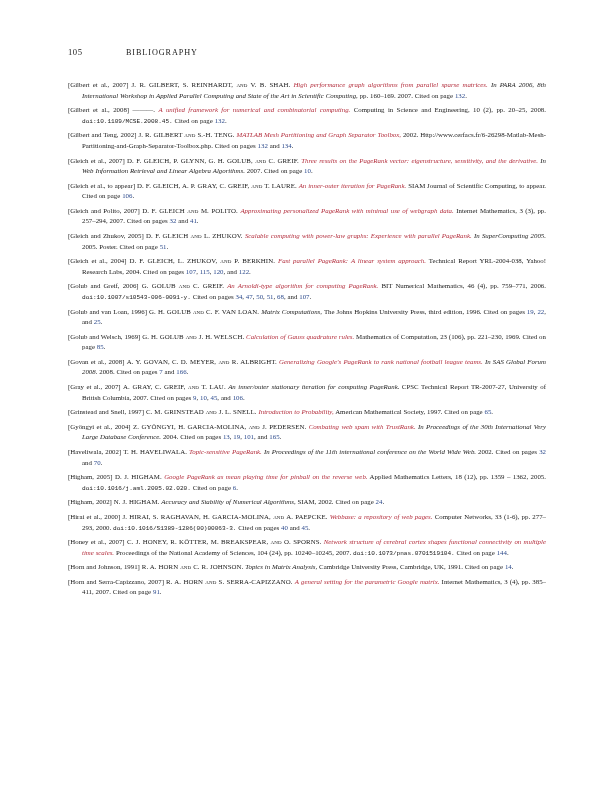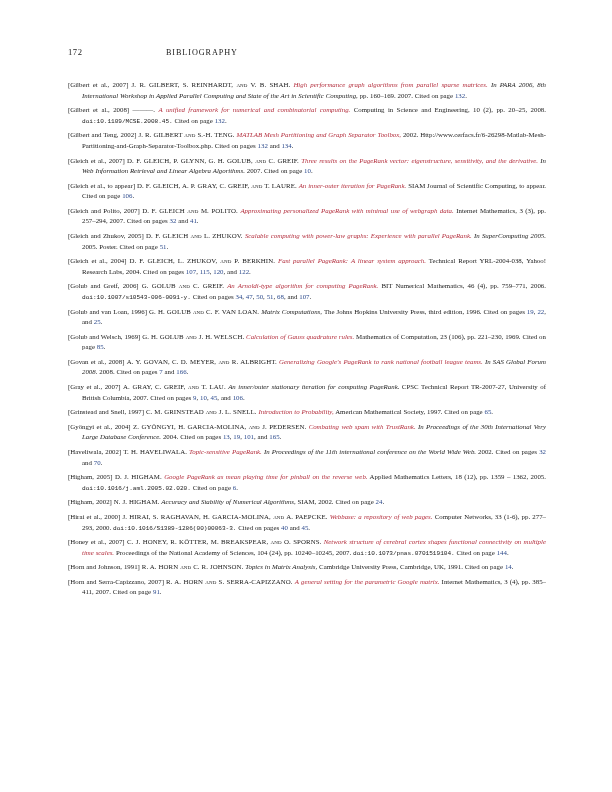--- a/index.html
+++ b/index.html
@@ -37,21 +37,20 @@
     font-weight: normal;
     font-size: 8.6px;
     letter-spacing: 0.06em;
     width: 58px;
     display: inline-block;
   }
   .head-title {
     font-variant: small-caps;
     font-size: 8.2px;
     letter-spacing: 0.11em;
-    margin-left: 40px;
   }
 
   .biblist {
     position: absolute;
     left: 68px;
     top: 80px;
     width: 478px;
   }
 
   .entry {
@@ -95,21 +94,21 @@
     font-size: 6.1px;
     letter-spacing: -0.005em;
   }
 </style>
 </head>
 <body>
 
 <div class="page">
 
   <div class="running-head">
-    <span class="folio">172</span>
+    <span class="folio">105</span>
     <span class="head-title">BIBLIOGRAPHY</span>
   </div>
 
   <div class="biblist" id="biblist">
       <p class="entry"><span class="key">[Gilbert et al., 2007]</span> <span class="au">J. R. GILBERT, S. REINHARDT, and V. B. SHAH.</span> <span class="ti">High performance graph algorithms from parallel sparse matrices.</span> <span class="jr">In PARA 2006, 8th International Workshop in Applied Parallel Computing and State of the Art in Scientific Computing,</span><span> pp. 160–169. 2007. Cited on page </span><span class="pg">132</span>.</p>
       <p class="entry"><span class="key">[Gilbert et al., 2008]</span> <span class="au">———.</span> <span class="ti">A unified framework for numerical and combinatorial computing.</span> <span>Computing in Science and Engineering, 10 (2), pp. 20–25, 2008.</span> <span class="mono">doi:10.1109/MCSE.2008.45.</span><span> Cited on page </span><span class="pg">132</span>.</p>
       <p class="entry"><span class="key">[Gilbert and Teng, 2002]</span> <span class="au">J. R. GILBERT and S.-H. TENG.</span> <span class="ti">MATLAB Mesh Partitioning and Graph Separator Toolbox,</span> <span>2002. Http://www.cerfacs.fr/6-26298-Matlab-Mesh-Partitioning-and-Graph-Separator-Toolbox.php.</span><span> Cited on pages </span><span class="pg">132</span> and <span class="pg">134</span>.</p>
       <p class="entry"><span class="key">[Gleich et al., 2007]</span> <span class="au">D. F. GLEICH, P. GLYNN, G. H. GOLUB, and C. GREIF.</span> <span class="ti">Three results on the PageRank vector: eigenstructure, sensitivity, and the derivative.</span> <span class="jr">In Web Information Retrieval and Linear Algebra Algorithms.</span><span> 2007. Cited on page </span><span class="pg">10</span>.</p>
       <p class="entry"><span class="key">[Gleich et al., to appear]</span> <span class="au">D. F. GLEICH, A. P. GRAY, C. GREIF, and T. LAURE.</span> <span class="ti">An inner-outer iteration for PageRank.</span> <span>SIAM Journal of Scientific Computing, to appear.</span><span> Cited on page </span><span class="pg">106</span>.</p>
       <p class="entry"><span class="key">[Gleich and Polito, 2007]</span> <span class="au">D. F. GLEICH and M. POLITO.</span> <span class="ti">Approximating personalized PageRank with minimal use of webgraph data.</span> <span>Internet Mathematics, 3 (3), pp. 257–294, 2007.</span><span> Cited on pages </span><span class="pg">32</span> and <span class="pg">41</span>.</p>

